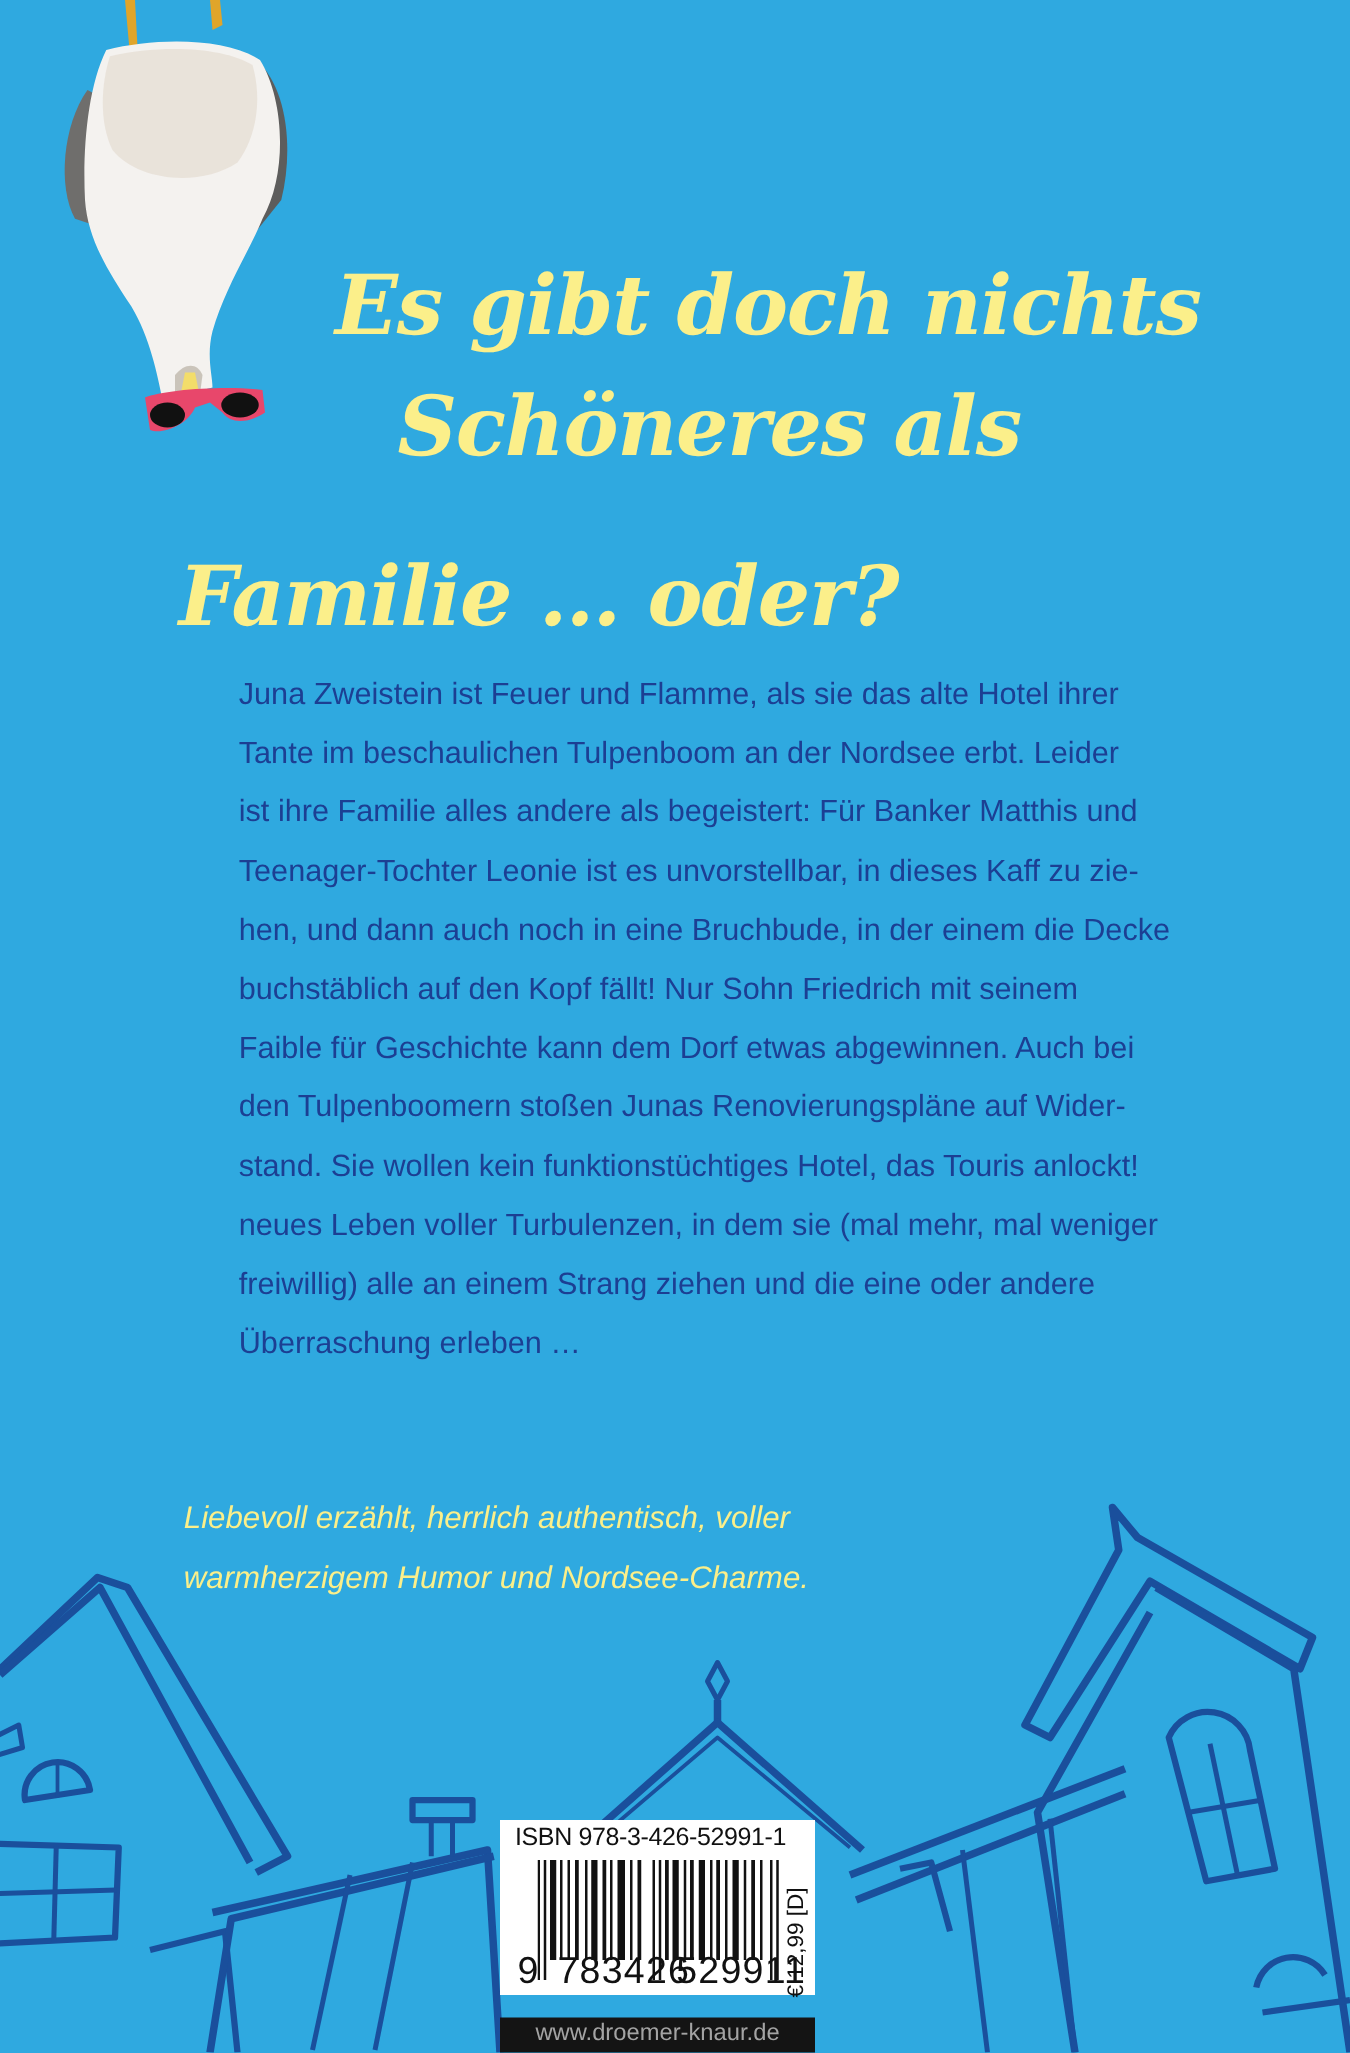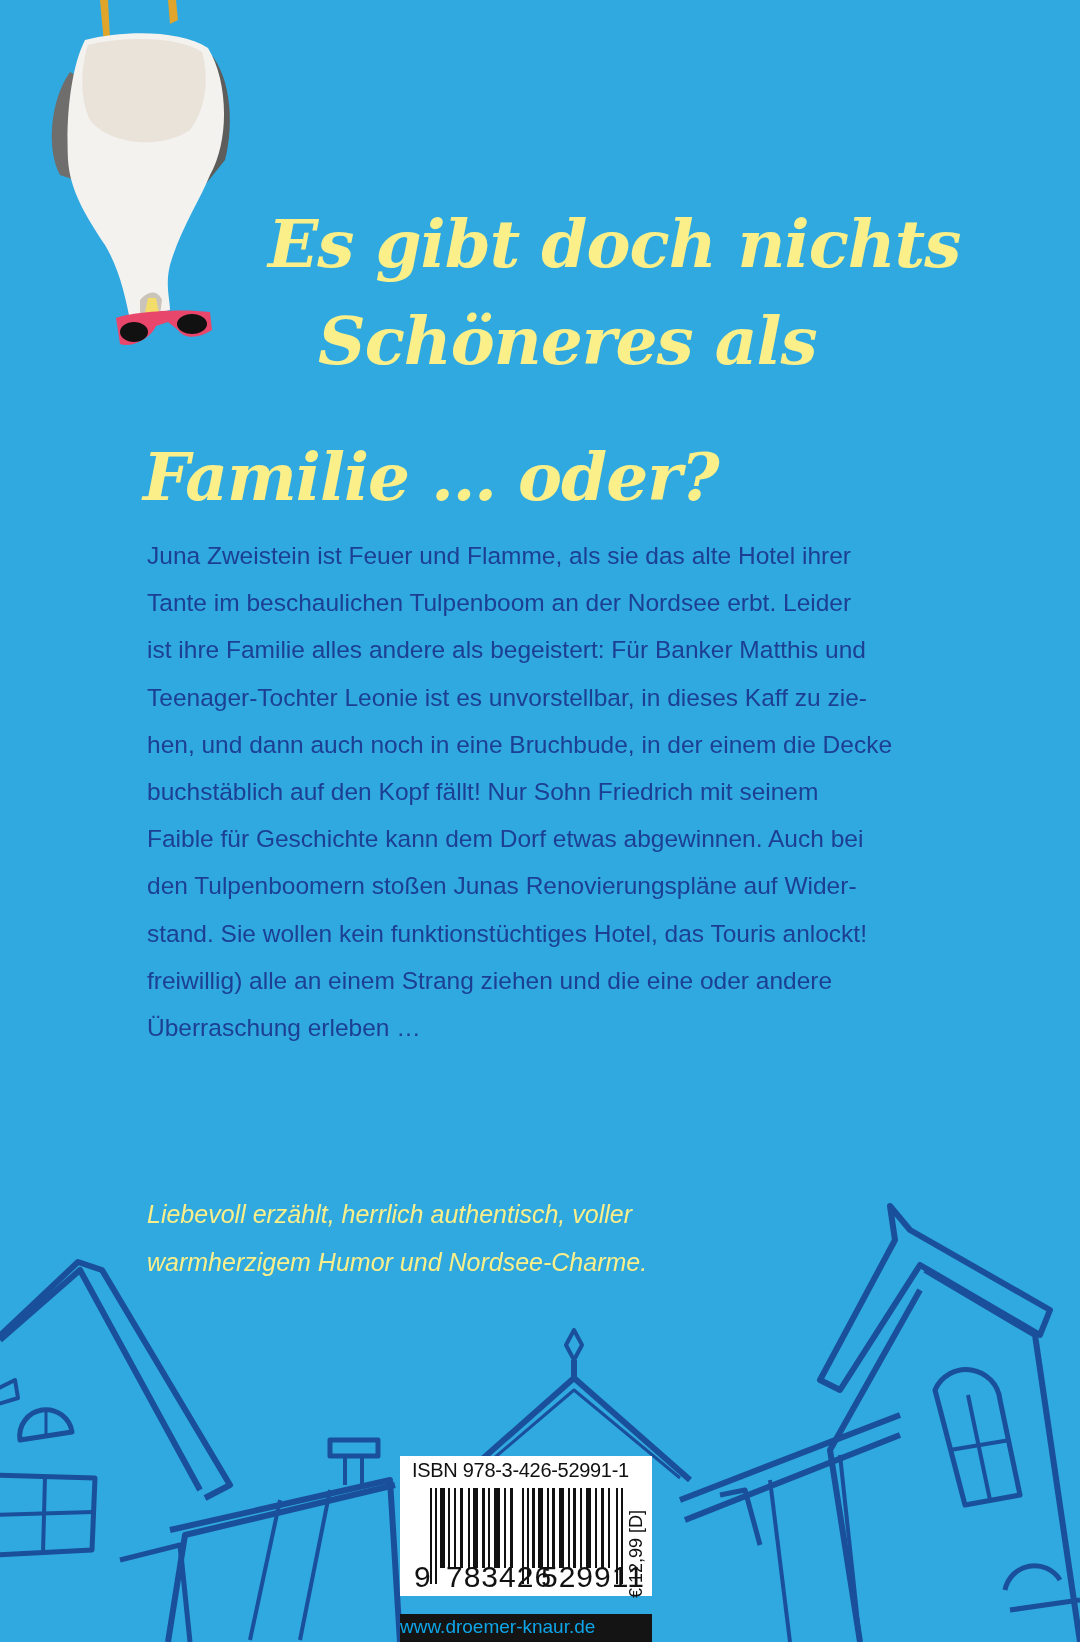--- a/index.html
+++ b/index.html
@@ -5,34 +5,34 @@
   html, body { margin: 0; padding: 0; }
   body { width: 1080px; height: 1642px; background: #2fa9e0; position: relative; overflow: hidden; font-family: "DejaVu Sans", sans-serif; }
   .cover { position: absolute; inset: 0; background: #2fa9e0; }
   .seagull { position: absolute; left: 30px; top: 0; width: 210px; height: 365px; }
   .headline { position: absolute; left: 0; top: 0; width: 1080px; color: #fbef8a; font-family: "DejaVu Serif", serif; font-style: italic; font-weight: bold; }
   .hl { position: absolute; white-space: nowrap; font-size: 66px; letter-spacing: -1px; text-align: center; }
   .hl1 { left: 268px; top: 205px; }
   .hl2 { left: 318px; top: 302px; }
   .hl3 { left: 143px; top: 400px; margin-top: 38px; }
   .blurb { position: absolute; left: 147px; top: 532px; width: 760px; color: #1c3f93; font-family: "Liberation Sans", sans-serif; font-size: 24.5px; line-height: 47.2px; }
-  .blurb .ln { display: block; white-space: nowrap; }
+  .blurb .ln { display: block; white-space: nowrap; margin-left: 44px; }
   .tagline { position: absolute; left: 147px; top: 1190px; color: #fbef8a; font-family: Liberation Sans, sans-serif; font-style: italic; font-size: 25px; line-height: 48px; }
   .tagline .ln { display: block; white-space: nowrap; }
   .houses { position: absolute; left: 0; top: 1200px; width: 1080px; height: 442px; }
   .barcode-box { position: absolute; left: 400px; top: 1456px; width: 252px; height: 140px; background: #ffffff; }
   .isbn-text { position: absolute; left: 12px; top: 3px; font-family: "Liberation Sans", sans-serif; font-size: 20px; color: #111; white-space: nowrap; letter-spacing: -0.3px; }
   .bars { position: absolute; left: 30px; top: 32px; width: 195px; height: 96px; }
   .digits { position: absolute; left: 14px; top: 104px; font-family: "Liberation Sans", sans-serif; font-size: 30px; color: #111; white-space: nowrap; }
   .d-first { position: absolute; left: 0; }
   .d-mid { position: absolute; left: 32px; letter-spacing: 1px; }
   .d-last { position: absolute; left: 127px; letter-spacing: 1px; }
   .price { position: absolute; left: 226px; top: 142px; transform: rotate(-90deg); transform-origin: left top; font-family: "Liberation Sans", sans-serif; font-size: 18px; color: #111; white-space: nowrap; }
   .website-bar { position: absolute; left: 0; top: 158px; width: 252px; height: 28px; background: #141414; }
-  .website { position: absolute; left: 0; width: 252px; top: 2px; color: #0ea5e9; font-family: "Liberation Sans", sans-serif; font-size: 19px; }
+  .website { position: absolute; left: 0; width: 252px; top: 2px; text-align: center; color: #a3a3a3; font-family: "Liberation Sans", sans-serif; font-size: 19px; }
 </style>
 </head>
 <body>
 
 <div class="cover">
 
   <svg class="seagull" viewBox="0 0 210 365">
     <path d="M70 0 L78 0 L80 38 L74 44 Z" fill="#e0a52a"></path>
     <path d="M138 0 L146 0 L148 20 L140 24 Z" fill="#e0a52a"></path>
     <path d="M40 72 C20 100 16 150 30 175 L45 180 L55 80 Z" fill="#6f6e6c"></path>
@@ -55,20 +55,21 @@
   <div class="blurb">
     <span class="ln">Juna Zweistein ist Feuer und Flamme, als sie das alte Hotel ihrer</span>
     <span class="ln">Tante im beschaulichen Tulpenboom an der Nordsee erbt. Leider</span>
     <span class="ln">ist ihre Familie alles andere als begeistert: Für Banker Matthis und</span>
     <span class="ln">Teenager-Tochter Leonie ist es unvorstellbar, in dieses Kaff zu zie-</span>
     <span class="ln">hen, und dann auch noch in eine Bruchbude, in der einem die Decke</span>
     <span class="ln">buchstäblich auf den Kopf fällt! Nur Sohn Friedrich mit seinem</span>
     <span class="ln">Faible für Geschichte kann dem Dorf etwas abgewinnen. Auch bei</span>
     <span class="ln">den Tulpenboomern stoßen Junas Renovierungspläne auf Wider-</span>
     <span class="ln">stand. Sie wollen kein funktionstüchtiges Hotel, das Touris anlockt!</span>
+    <span class="ln">neues Leben voller Turbulenzen, in dem sie (mal mehr, mal weniger</span>
     <span class="ln">freiwillig) alle an einem Strang ziehen und die eine oder andere</span>
     <span class="ln">Überraschung erleben …</span>
   </div>
 
   <svg class="houses" viewBox="0 1200 1080 442" fill="none" stroke="#1a4f9c" stroke-width="6" stroke-linejoin="round">
 
     <path d="M-10 1345 L78 1262 L102 1270 L230 1485 L205 1498"></path>
     <path d="M0 1340 L80 1270 L200 1490"></path>
     <path d="M20 1440 A26 26 0 0 1 72 1432 Z" stroke-width="5"></path>
     <line x1="46" y1="1412" x2="46" y2="1438" stroke-width="3"></line>

